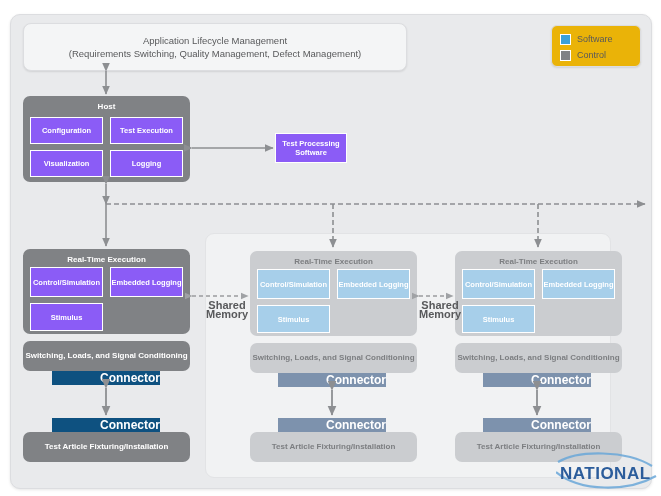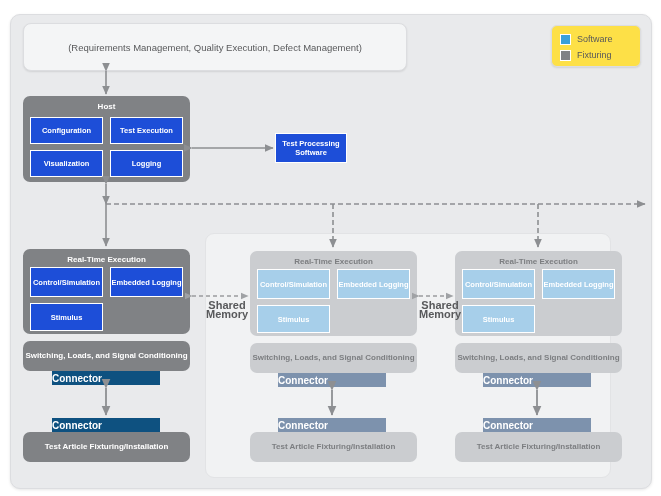--- a/index.html
+++ b/index.html
@@ -18,21 +18,21 @@
   .alm-box{
     position:absolute;left:23px;top:23px;width:382px;height:46px;
     background:#f4f5f6;border:1px solid #dcdde0;border-radius:8px;
     box-shadow:0 1px 2px rgba(0,0,0,.10);
     display:flex;align-items:center;justify-content:center;text-align:center;
     color:#58595b;font-size:9.5px;line-height:13px;
   }
 
   .legend{
     position:absolute;left:551px;top:25px;width:90px;height:42px;
-    background:#fde047;border:1px solid #dcdde0;border-radius:6px;
+    background:#eab308;border:1px solid #dcdde0;border-radius:6px;
     box-shadow:0 1px 2px rgba(0,0,0,.10);
     padding:5px 0 0 8px;box-sizing:border-box;
   }
   .legend-row{display:flex;align-items:center;gap:6px;height:16px;}
   .legend-swatch{width:11px;height:11px;border:1px solid #ffffff;box-sizing:border-box;}
   .legend-label{font-size:9px;color:#58595b;}
 
   
   .hw{
     position:absolute;border-radius:7px;box-sizing:border-box;
@@ -43,28 +43,28 @@
   .hw .hw-title{padding-top:6px;line-height:10px;}
   .hw.centered{display:flex;align-items:center;justify-content:center;line-height:10px;}
 
   
   .sw{
     position:absolute;box-sizing:border-box;
     border:1.5px solid #ffffff;
     display:flex;align-items:center;justify-content:center;text-align:center;
     color:#ffffff;font-size:7.5px;font-weight:bold;line-height:9px;
   }
-  .sw.solid{background:#1d4ed8;}
+  .sw.solid{background:#8b5cf6;}
   .sw.faded{background:#a7cfea;}
 
   
   .conn{
     position:absolute;box-sizing:border-box;
-    display:flex;align-items:center;justify-content:flex-start;
-    color:#ffffff;font-size:10px;font-weight:bold;
+    display:flex;align-items:center;justify-content:flex-end;
+    color:#ffffff;font-size:12px;font-weight:bold;
   }
   .conn.solid{background:#0e5180;}
   .conn.faded{background:#7d92ad;}
 
   
   .inner-panel{
     position:absolute;left:205px;top:233px;width:404px;height:243px;
     background:#f1f2f3;border:1px solid #e2e3e5;border-radius:9px;
   }
 
@@ -83,32 +83,33 @@
 <body>
 
 <div id="stage">
 
   <div class="outer-panel"></div>
 
   <div class="inner-panel"></div>
 
   <div class="alm-box">
     <div>
-      <div>(Requirements Management, Quality Execution, Defect Management)</div>
+      <div>Application Lifecycle Management</div>
+      <div>(Requirements Switching, Quality Management, Defect Management)</div>
     </div>
   </div>
 
   <div class="legend">
     <div class="legend-row">
       <span class="legend-swatch" style="background:#3aa0da"></span>
       <span class="legend-label">Software</span>
     </div>
     <div class="legend-row">
       <span class="legend-swatch" style="background:#808285"></span>
-      <span class="legend-label">Fixturing</span>
+      <span class="legend-label">Control</span>
     </div>
   </div>
 
   <div class="hw solid" style="left:23px;top:96px;width:167px;height:86px;">
     <div class="hw-title">Host</div>
   </div>
   <div class="sw solid" style="left:30px;top:117px;width:73px;height:27px;">
     <span>Configuration</span>
   </div>
   <div class="sw solid" style="left:110px;top:117px;width:73px;height:27px;">
@@ -252,14 +253,21 @@
 
     <line x1="419" y1="296" x2="453" y2="296" stroke="#9a9c9f" stroke-width="1.4" stroke-dasharray="4,3" marker-end="url(#ahs)" marker-start="url(#ahs)"></line>
 
     <line x1="106" y1="388" x2="106" y2="415" stroke="#8d8f92" stroke-width="1.8" marker-end="url(#ahb)" marker-start="url(#ahb)"></line>
 
     <line x1="332" y1="390" x2="332" y2="415" stroke="#8d8f92" stroke-width="1.8" marker-end="url(#ahb)" marker-start="url(#ahb)"></line>
 
     <line x1="537" y1="390" x2="537" y2="415" stroke="#8d8f92" stroke-width="1.8" marker-end="url(#ahb)" marker-start="url(#ahb)"></line>
   </svg>
 
+  <div class="ni-logo">
+    <svg width="105" height="44" viewBox="0 0 105 44">
+      <path d="M2,10 C22,-2 70,-2 96,14" stroke="#6aa7d8" stroke-width="2.2" fill="none" opacity=".85"></path>
+      <path d="M0,20 C24,40 72,40 100,24" stroke="#6aa7d8" stroke-width="2.2" fill="none" opacity=".85"></path>
+      <text x="4" y="27" font-family="'Liberation Sans',sans-serif" font-size="17" font-weight="bold" fill="#2b5c9b" letter-spacing="0.5">NATIONAL</text>
+    </svg>
+  </div>
 
 </div>
 
 </body></html>

